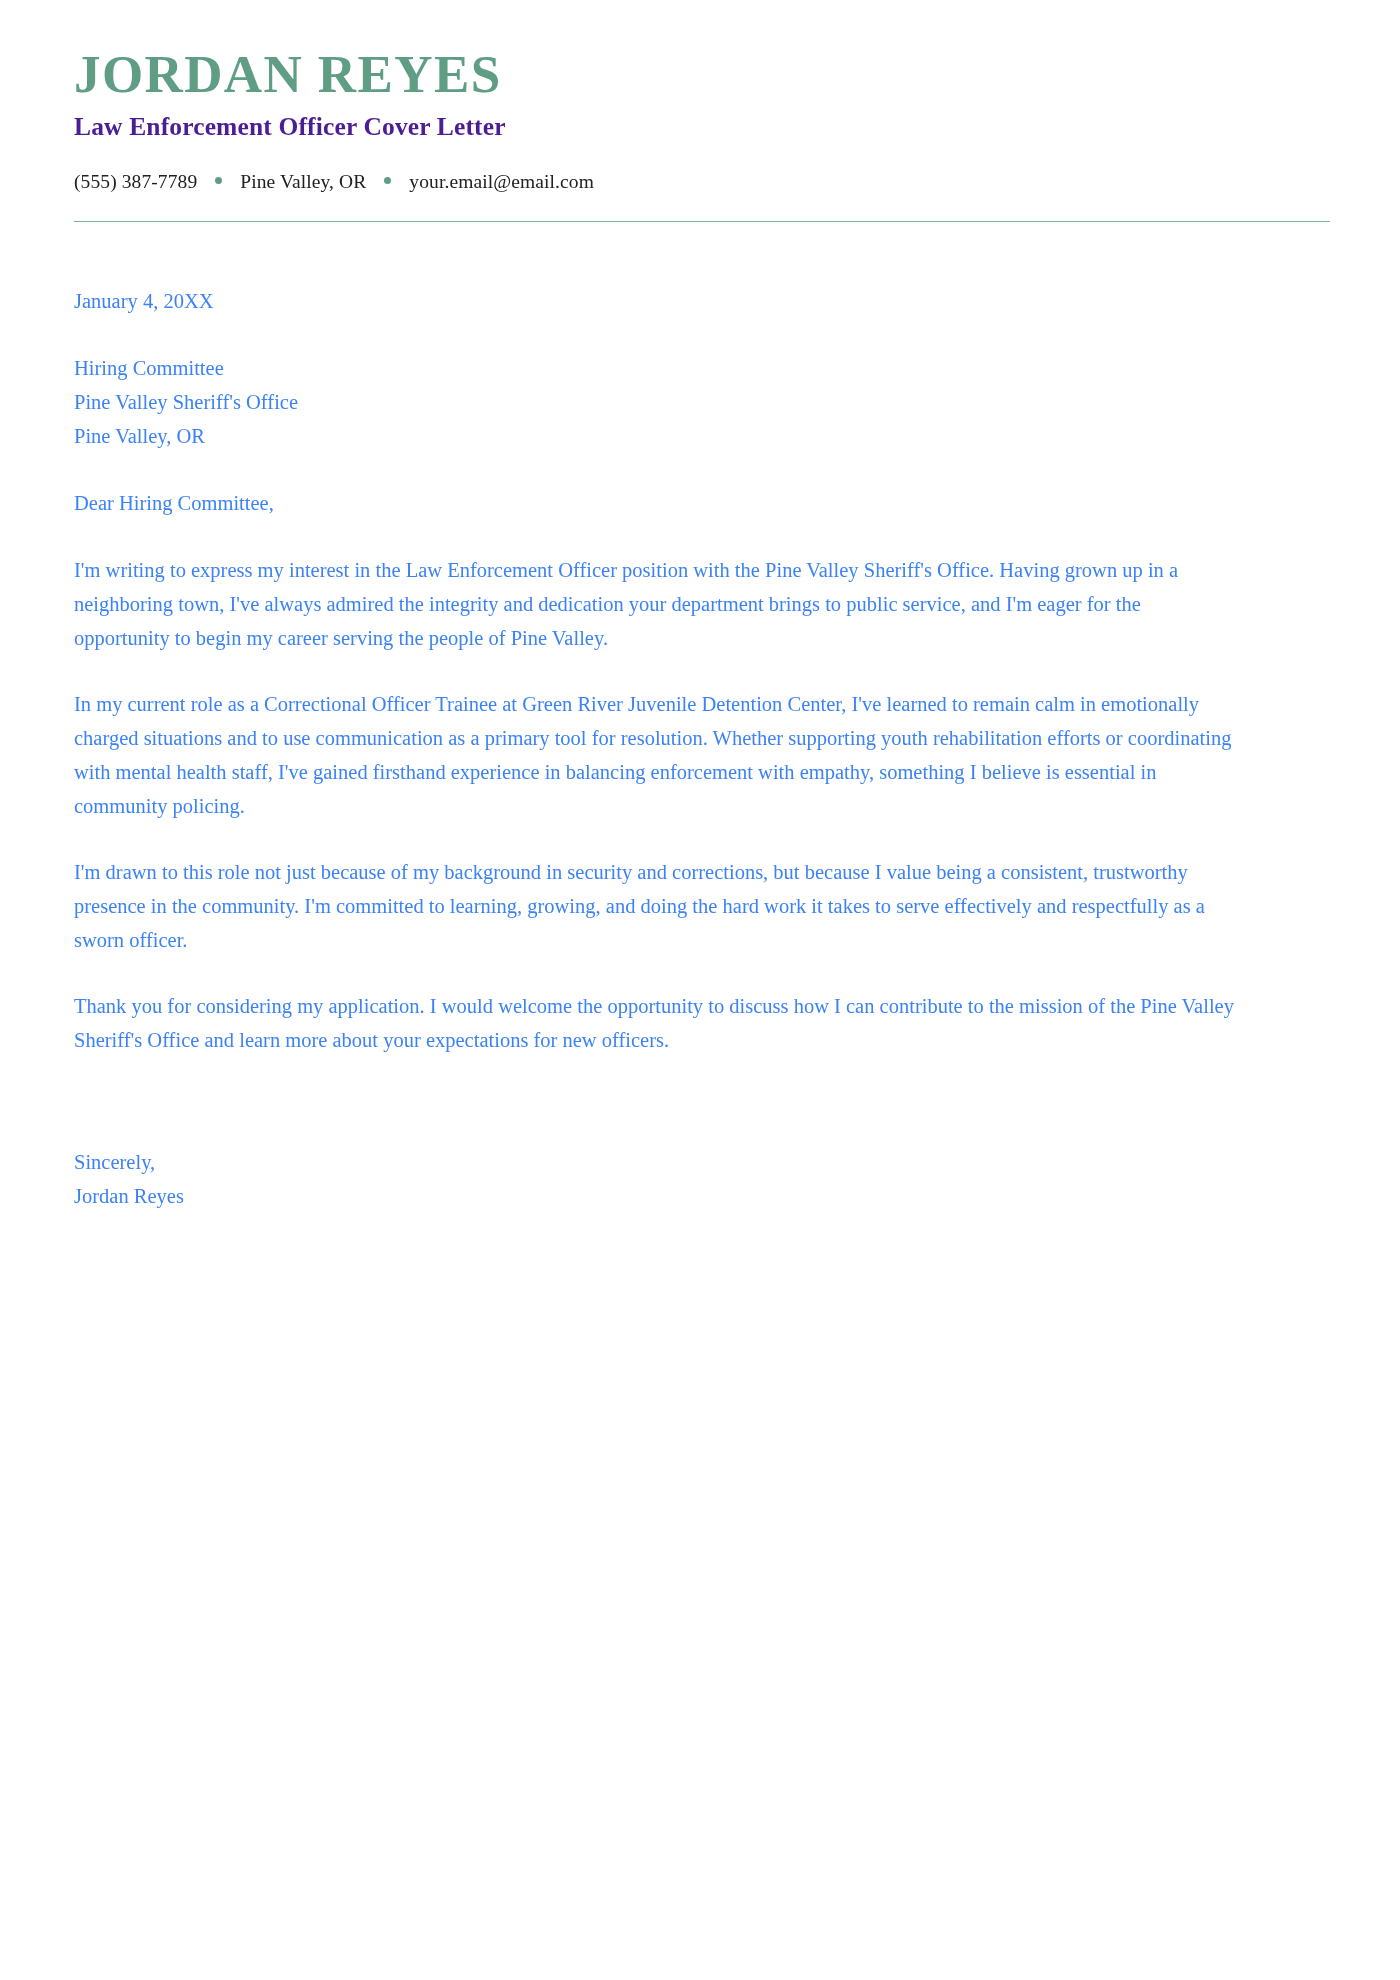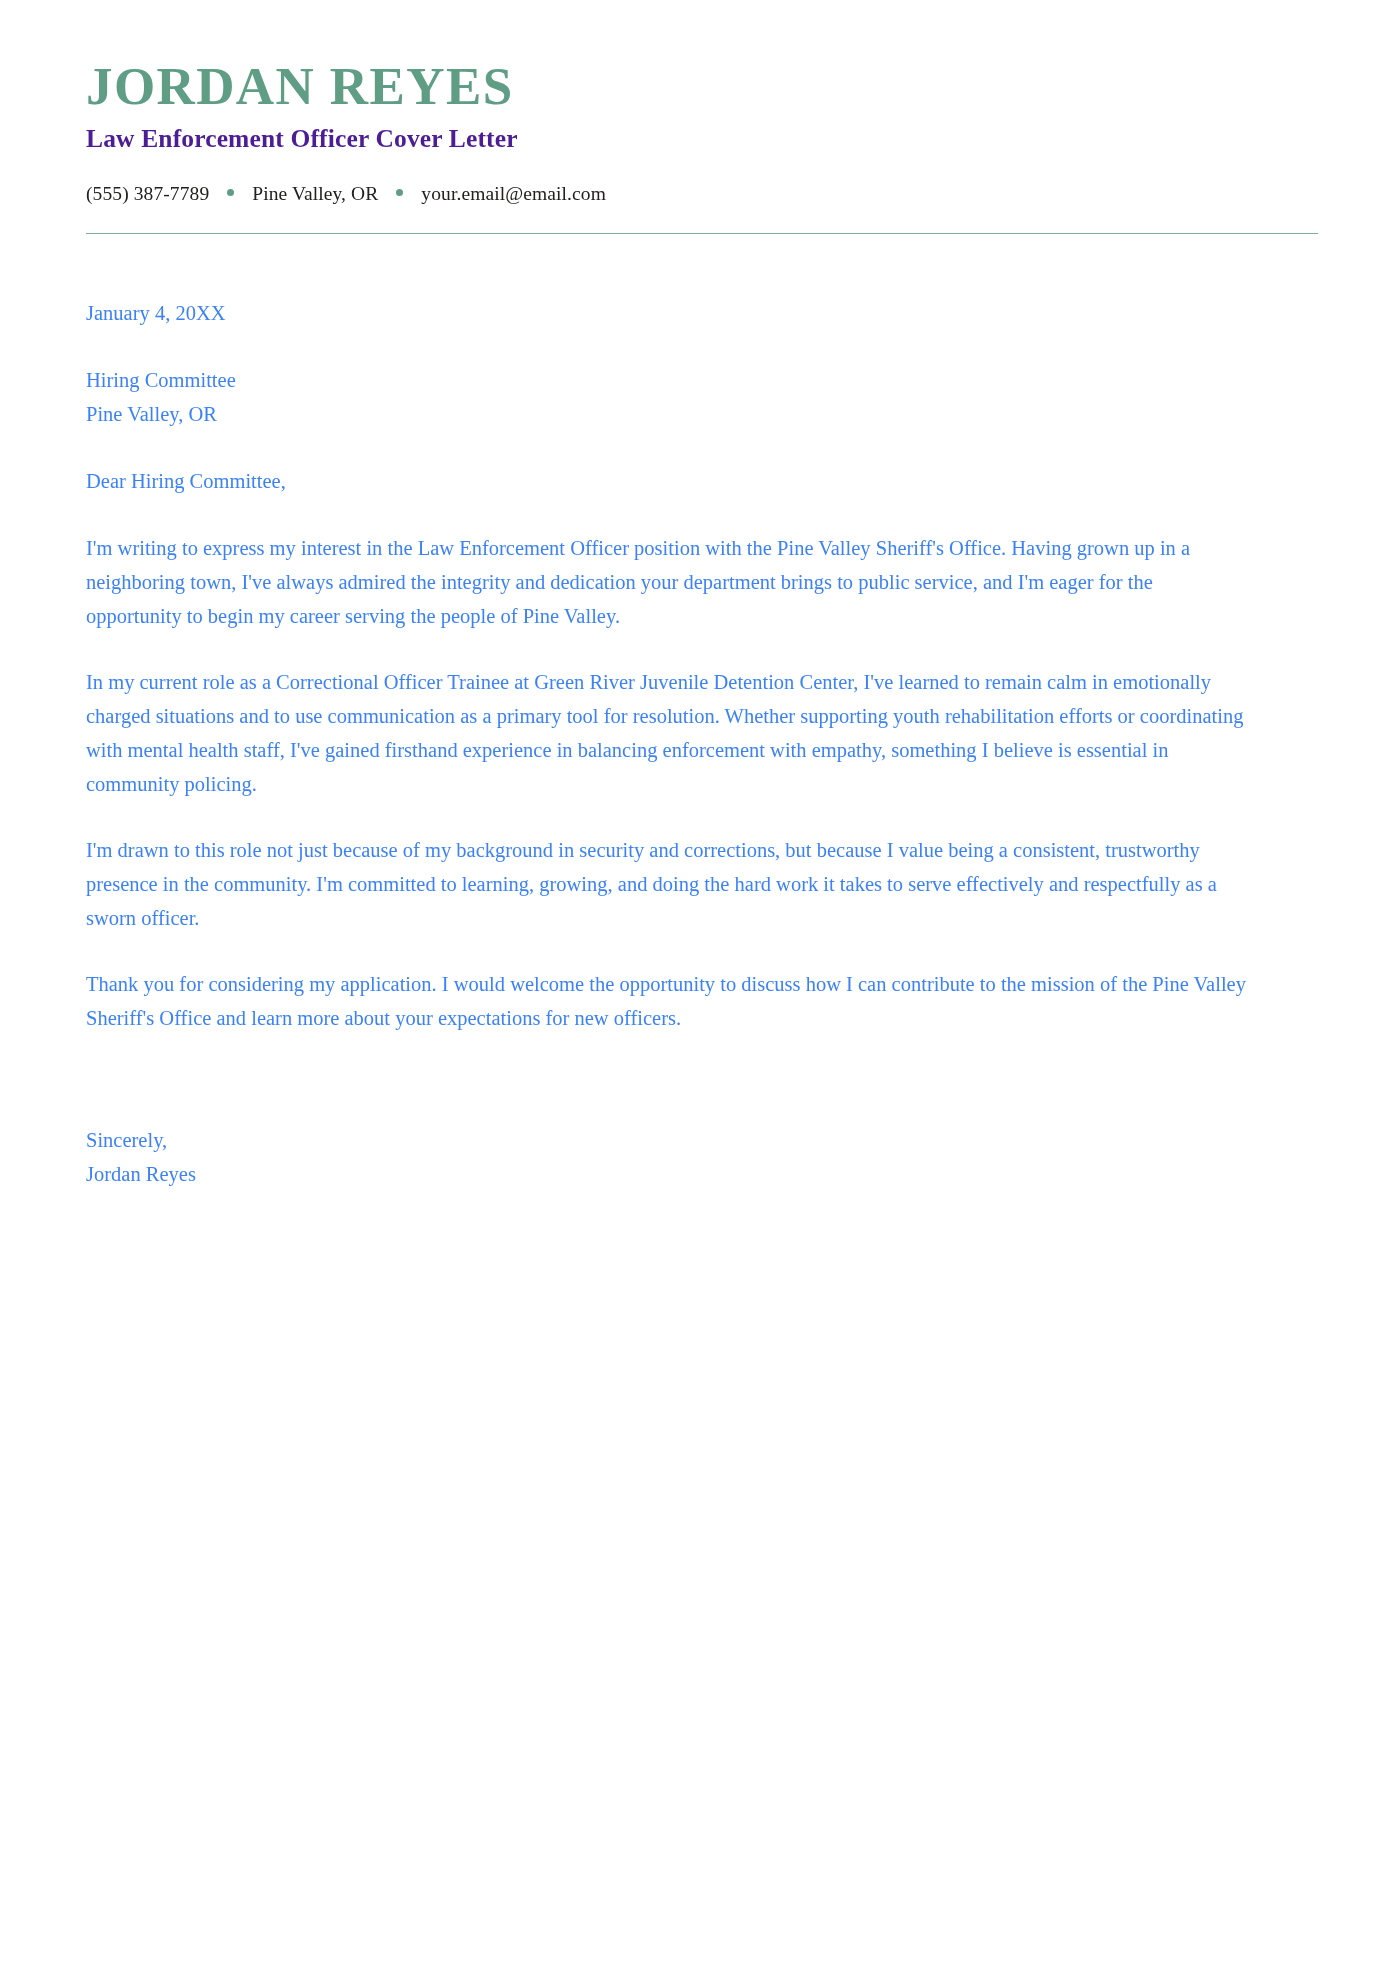--- a/index.html
+++ b/index.html
@@ -11,21 +11,21 @@
     width: 1400px;
     height: 1980px;
     font-family: "Liberation Serif", "DejaVu Serif", serif;
     color: #1a1a1a;
     -webkit-font-smoothing: antialiased;
   }
   .page {
     width: 1400px;
     height: 1516px;
     box-sizing: border-box;
-    padding: 12px;
+    padding: 0;
     background: #ffffff;
     position: relative;
   }
   .content {
     padding: 44px 70px 0 74px;
   }
 
   
   .header-block {
     padding-top: 2px;
@@ -128,20 +128,21 @@
 
       <hr class="rule" style="border-top-color: rgb(127, 174, 150);">
     </div>
 
     <div class="letter">
 
       <div class="letter-date">January 4, 20XX</div>
 
       <div class="recipient">
         <div>Hiring Committee</div>
+        <div>Pine Valley Sheriff's Office</div>
         <div>Pine Valley, OR</div>
       </div>
 
       <div class="salutation">Dear Hiring Committee,</div>
 
       <p class="body-para">I'm writing to express my interest in the Law Enforcement Officer position with the Pine Valley Sheriff's Office. Having grown up in a neighboring town, I've always admired the integrity and dedication your department brings to public service, and I'm eager for the opportunity to begin my career serving the people of Pine Valley.</p>
       <p class="body-para">In my current role as a Correctional Officer Trainee at Green River Juvenile Detention Center, I've learned to remain calm in emotionally charged situations and to use communication as a primary tool for resolution. Whether supporting youth rehabilitation efforts or coordinating with mental health staff, I've gained firsthand experience in balancing enforcement with empathy, something I believe is essential in community policing.</p>
       <p class="body-para">I'm drawn to this role not just because of my background in security and corrections, but because I value being a consistent, trustworthy presence in the community. I'm committed to learning, growing, and doing the hard work it takes to serve effectively and respectfully as a sworn officer.</p>
       <p class="body-para">Thank you for considering my application. I would welcome the opportunity to discuss how I can contribute to the mission of the Pine Valley Sheriff's Office and learn more about your expectations for new officers.</p>
 

